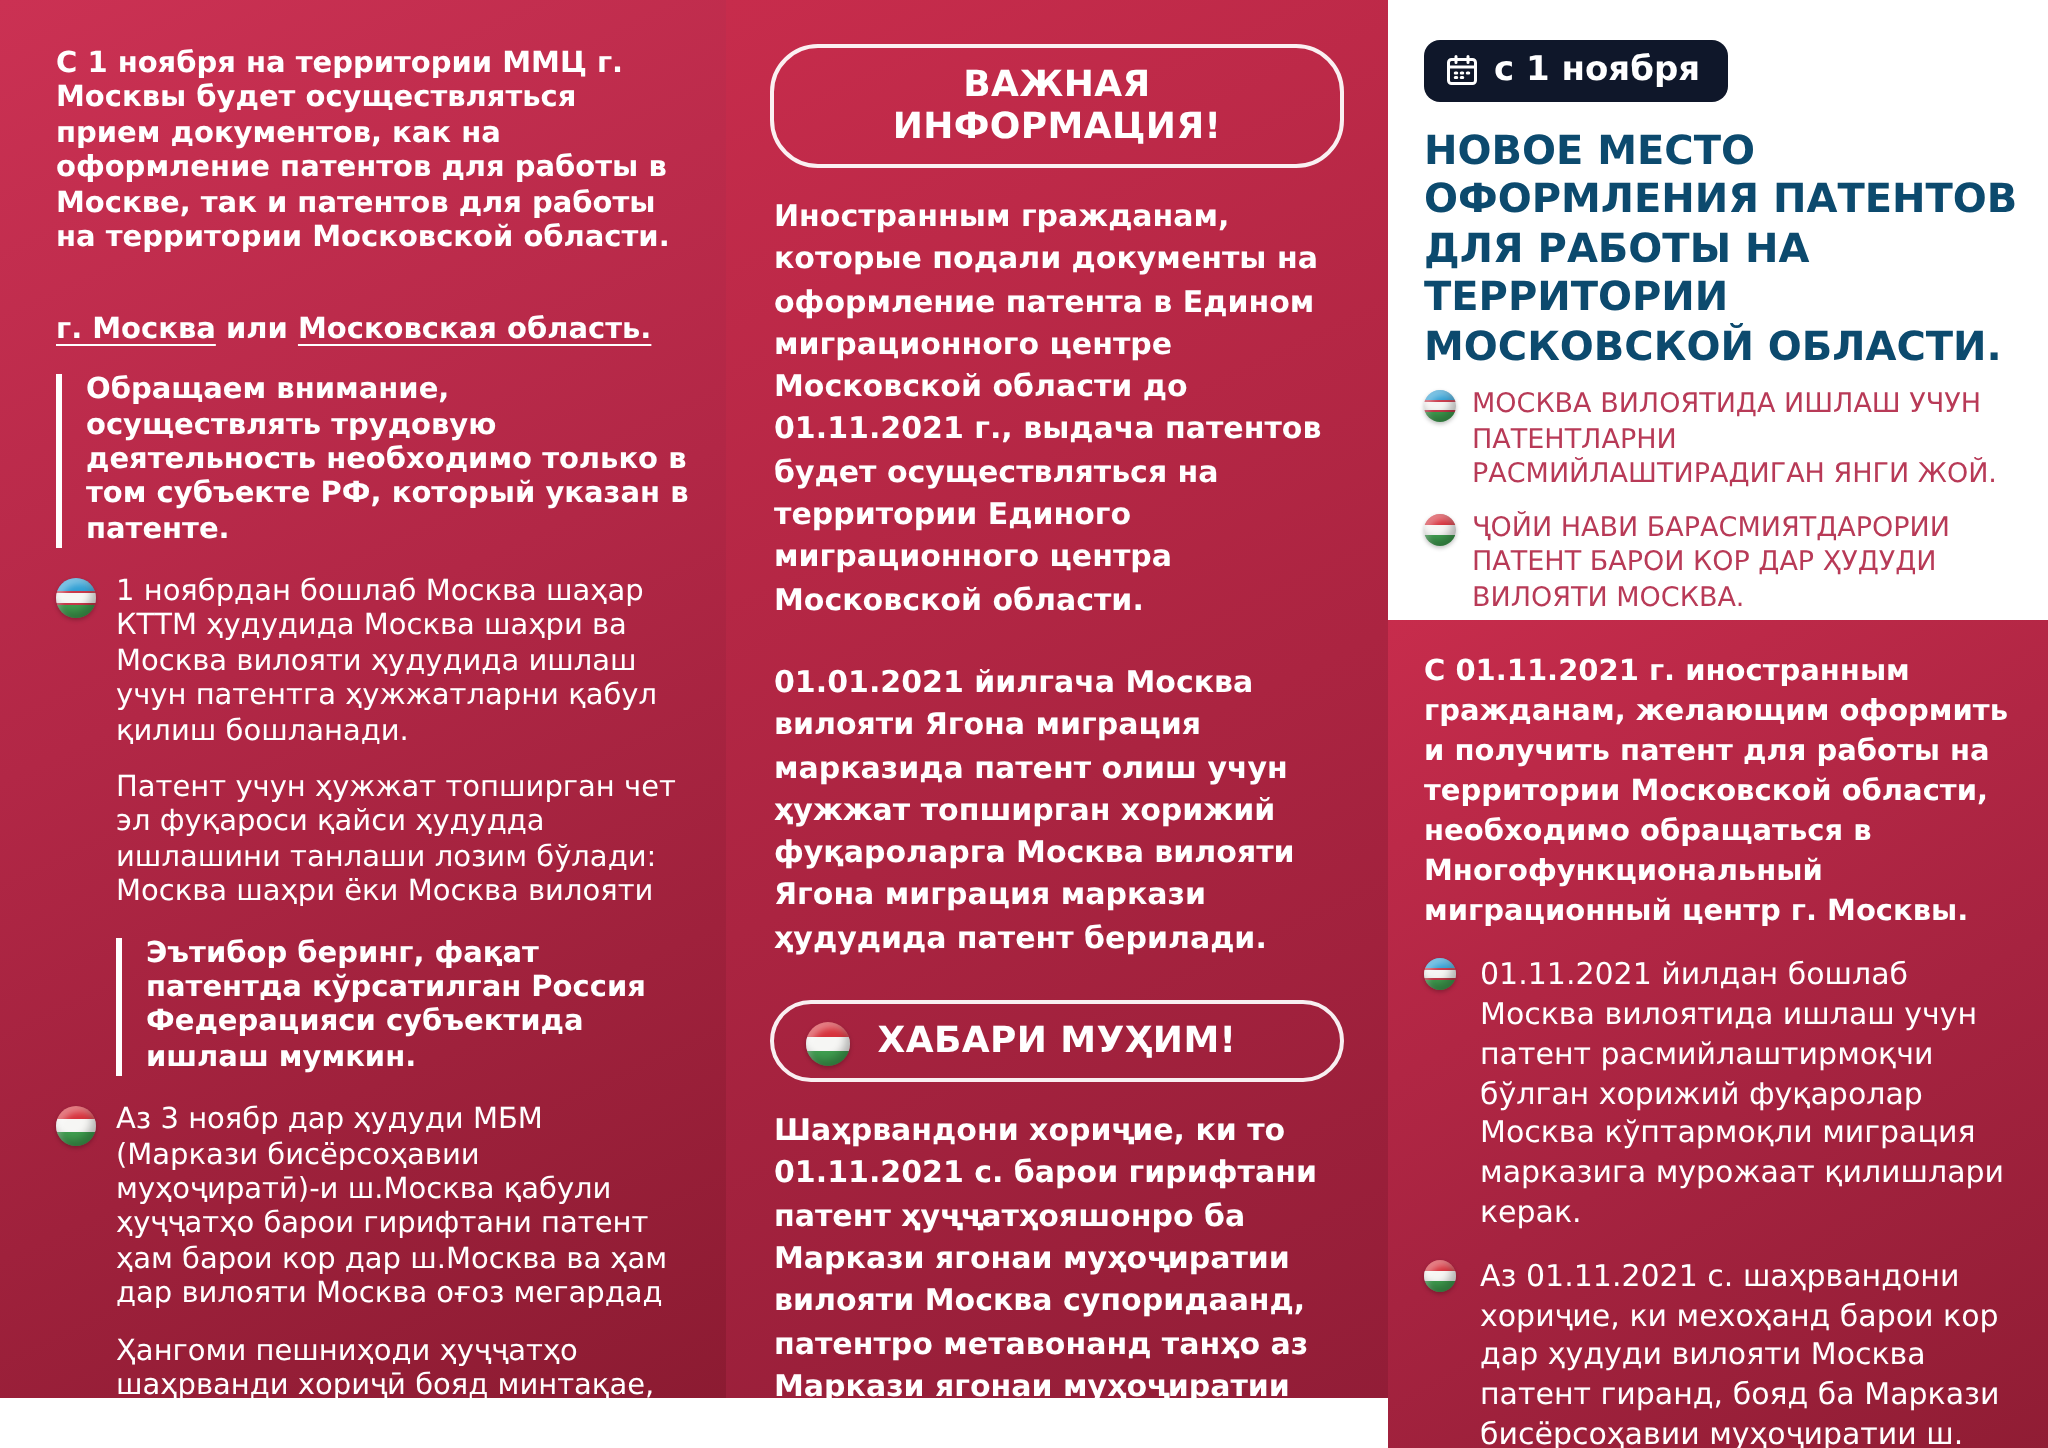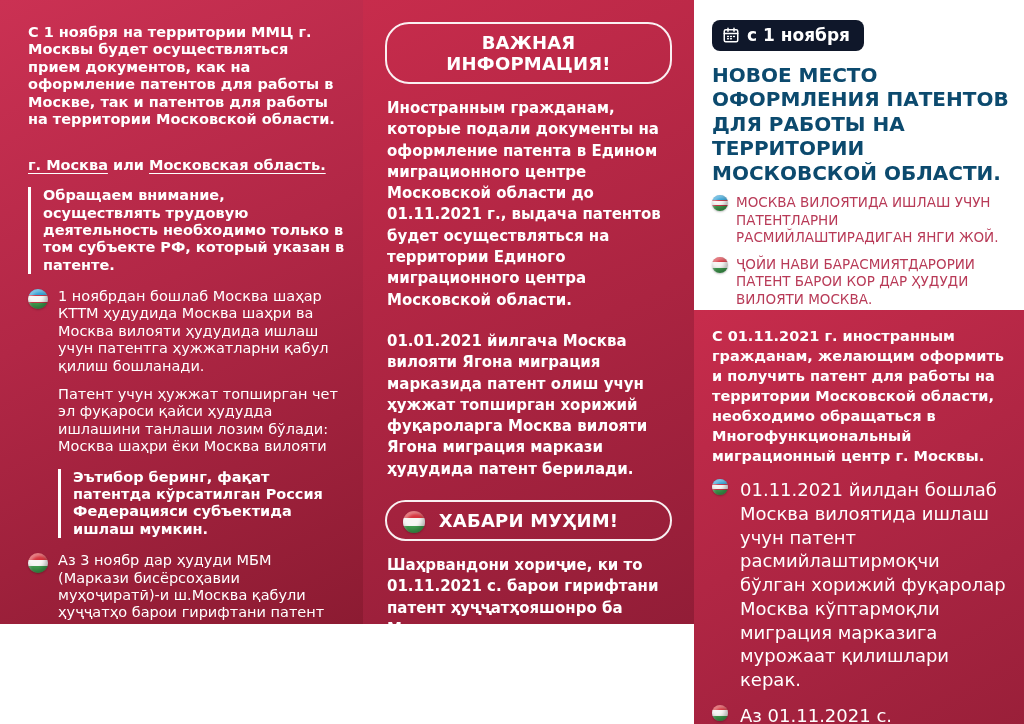--- a/index.html
+++ b/index.html
@@ -1,20 +1,20 @@
 <!DOCTYPE html>
 <html><head>
 <meta charset="utf-8">
 <style>
   html,body{margin:0;padding:0;}
   body{width:1024px;height:724px;overflow:hidden;font-family:"DejaVu Sans",sans-serif;}
   .poster{display:flex;width:1024px;height:724px;}
 
   
-  .panel{box-sizing:border-box;height:624px;}
+  .panel{box-sizing:border-box;height:699px;}
   .panel.left{width:363px;background:linear-gradient(155deg,#cb3153 0%,#b22746 45%,#8c1b32 100%);color:#fff;padding:24px 18px 0 28px;}
   .panel.middle{width:331px;background:linear-gradient(155deg,#c72c4c 0%,#ab2441 55%,#921d37 100%);color:#fff;padding:22px 22px 0 22px;}
   .panel.right{width:330px;background:#ffffff;display:flex;flex-direction:column;}
 
   p{margin:0;}
   .b{font-weight:bold;}
   .u{text-decoration:underline;text-underline-offset:3px;}
 
   
   .panel.left{font-size:14.5px;line-height:1.2;}
@@ -49,21 +49,21 @@
   .card{position:absolute;right:8px;top:8px;width:244px;height:148px;background:linear-gradient(135deg,#f8bcae 0%,#f3a393 60%,#ee9283 100%);
         border-radius:6px;transform:rotate(6deg);box-shadow:0 4px 10px rgba(0,0,0,.28);padding:7px 9px;box-sizing:border-box;z-index:1;overflow:hidden;}
   .card:after{content:"";position:absolute;left:0;right:0;bottom:0;height:16px;
         background:radial-gradient(circle at 6px -2px, rgba(214,92,84,.45) 6px, transparent 7px) repeat-x;background-size:14px 16px;}
   .card-ministry{font-size:6px;color:#7c2424;text-align:center;font-weight:bold;letter-spacing:.2px;line-height:1.1;}
   .card-title{text-align:center;font-size:12px;letter-spacing:7px;color:#3c2b2b;font-weight:bold;margin-top:3px;}
   .hand{position:absolute;left:-18px;bottom:-28px;width:230px;height:160px;z-index:2;}
 
   .rbox{flex:1;background:linear-gradient(150deg,#c72c4c 0%,#a62340 55%,#8e1c33 100%);color:#fff;padding:16px 14px 0 18px;}
   .rbox-lead{font-weight:bold;font-size:14.5px;line-height:1.38;}
-  .rbox .frow{margin-top:12px;margin-bottom:0;font-size:18px;line-height:1.32;gap:12px;}
+  .rbox .frow{margin-top:12px;margin-bottom:0;font-size:15px;line-height:1.32;gap:12px;}
 </style>
 </head>
 <body>
 
 <div class="poster">
 
   <section class="panel left">
     <p class="lp b">С 1 ноября на территории ММЦ г. Москвы будет осуществляться прием документов, как на оформление патентов для работы в Москве, так и патентов для работы на территории Московской области.</p>
 
     <p class="lp b">

